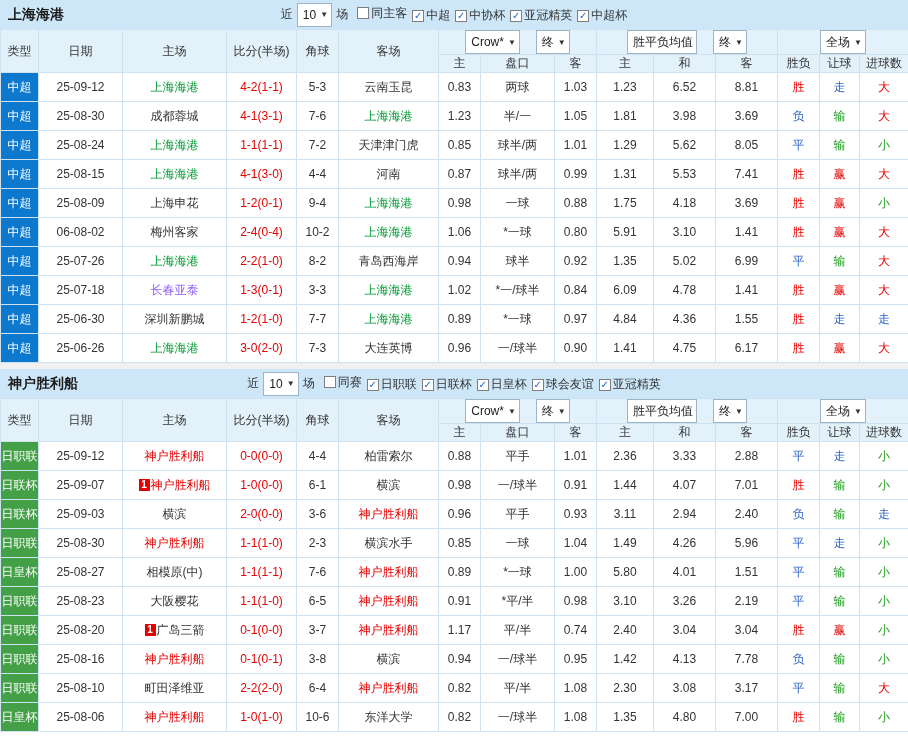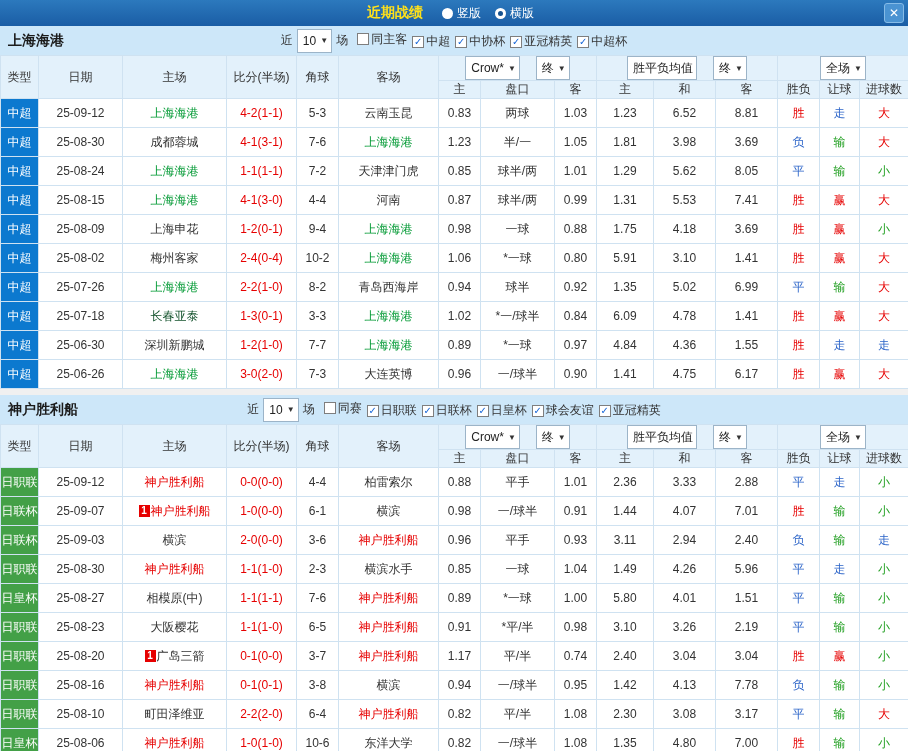--- a/index.html
+++ b/index.html
@@ -49,32 +49,20 @@
              color:#333; gap:2px; border-bottom:1px solid #d7e7f4; background:#fff; }
   .win-badge { background:#e60000; color:#fff; padding:0 3px; font-weight:bold; }
   .sum-stats { color:#e60000; }
   .gap { height:6px; background:#f0f0f0; }
 </style>
 </head>
 <body>
 
 <div class="page">
 
-  <div class="topbar">
-    <span class="title">近期战绩</span>
-    <span class="radio-opt">
-      <span class="radio"></span>
-      <span>竖版</span>
-    </span>
-    <span class="radio-opt">
-      <span class="radio selected"></span>
-      <span>横版</span>
-    </span>
-    <span class="close-btn">✕</span>
-  </div>
 
   <div class="section">
     <div class="sec-header">
       <span class="team-name">上海海港</span>
       <div class="controls">
         <span>近</span>
         <span class="sel">
           <span>10</span>
           <span class="arr">▼</span>
         </span>
@@ -249,21 +237,21 @@
             <td>0.88</td>
             <td>1.75</td>
             <td>4.18</td>
             <td>3.69</td>
             <td style="color: rgb(230, 0, 0);">胜</td>
             <td style="color: rgb(230, 0, 0);">赢</td>
             <td style="color: rgb(31, 158, 31);">小</td>
           </tr>
           <tr>
             <td class="league" style="background: rgb(12, 121, 207);">中超</td>
-            <td>25-08-02</td>
+            <td>06-08-02</td>
             <td><span style="color: rgb(51, 51, 51);">梅州客家</span></td>
             <td class="score">2-4(0-4)</td>
             <td>10-2</td>
             <td><span style="color: rgb(0, 153, 51);">上海海港</span></td>
             <td>1.06</td>
             <td>*一球</td>
             <td>0.80</td>
             <td>5.91</td>
             <td>3.10</td>
             <td>1.41</td>
@@ -284,21 +272,21 @@
             <td>1.35</td>
             <td>5.02</td>
             <td>6.99</td>
             <td style="color: rgb(46, 102, 201);">平</td>
             <td style="color: rgb(31, 158, 31);">输</td>
             <td style="color: rgb(230, 0, 0);">大</td>
           </tr>
           <tr>
             <td class="league" style="background: rgb(12, 121, 207);">中超</td>
             <td>25-07-18</td>
-            <td><span style="color: #14532d;">长春亚泰</span></td>
+            <td><span style="color: #8b5cf6;">长春亚泰</span></td>
             <td class="score">1-3(0-1)</td>
             <td>3-3</td>
             <td><span style="color: rgb(0, 153, 51);">上海海港</span></td>
             <td>1.02</td>
             <td>*一/球半</td>
             <td>0.84</td>
             <td>6.09</td>
             <td>4.78</td>
             <td>1.41</td>
             <td style="color: rgb(230, 0, 0);">胜</td>

